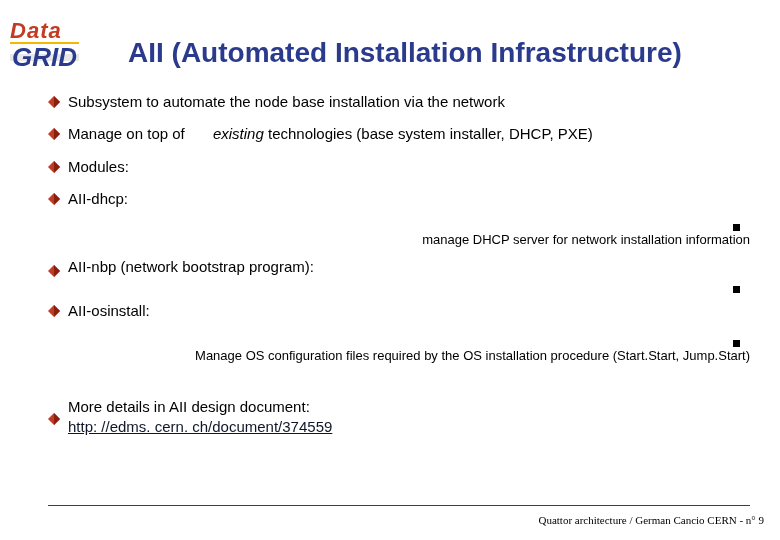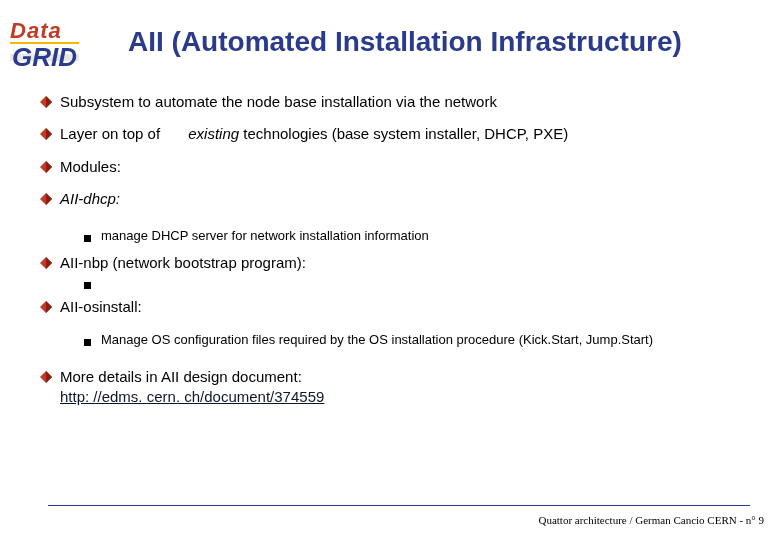--- a/index.html
+++ b/index.html
@@ -40,55 +40,56 @@
     font-weight: bold;
     font-style: italic;
     color: #2a3a8c;
     line-height: 0.9;
     background: linear-gradient(to bottom, #fff 0%, #fff 35%, #e8e8e8 35%, #e8e8e8 65%, #fff 65%);
     padding: 0 2px;
     text-align: right;
   }
   .title {
     position: absolute;
-    top: 26px;
+    top: 37px;
     left: 128px;
     font-size: 28px;
     font-weight: bold;
     color: #2a3a8c;
   }
   .content {
     position: absolute;
     top: 92px;
-    left: 40px;
+    left: 48px;
     right: 30px;
     font-size: 15px;
     line-height: 1.35;
   }
   .bullet-row {
     display: flex;
     align-items: flex-start;
     margin-bottom: 12px;
   }
   .diamond {
     flex: 0 0 auto;
     width: 12px;
     height: 12px;
     margin-top: 4px;
     margin-right: 8px;
   }
   .diamond svg { display: block; }
   .italic { font-style: italic; margin-left: 24px; }
   .sub-row {
     display: flex;
-    align-items: center;
+    align-items: flex-end;
     margin-left: 44px;
     margin-bottom: 8px;
     margin-top: 4px;
     font-size: 13px;
+    flex-direction: column;
   }
   .square {
     flex: 0 0 auto;
     width: 7px;
     height: 7px;
     background: #000;
     margin-top: 5px;
     margin-right: 10px;
   }
   .link {
@@ -138,49 +139,49 @@
   </div>
 
   <div class="bullet-row">
     <span class="diamond">
       <svg width="12" height="12">
           <polygon points="6,0 12,6 6,12 0,6" fill="#c23b22"></polygon>
           <polygon points="6,0 12,6 6,12" fill="#8a1f10"></polygon>
         </svg>
     </span>
     <span>
-      <span>Layer on top of </span><span class="italic">existing</span><span> technologies (base system installer, DHCP, PXE)</span>
+      <span>Manage on top of </span><span class="italic">existing</span><span> technologies (base system installer, DHCP, PXE)</span>
     </span>
   </div>
 
   <div class="bullet-row">
     <span class="diamond">
       <svg width="12" height="12">
           <polygon points="6,0 12,6 6,12 0,6" fill="#c23b22"></polygon>
           <polygon points="6,0 12,6 6,12" fill="#8a1f10"></polygon>
         </svg>
     </span>
     <span>Modules:</span>
   </div>
 
-  <div class="bullet-row" style="margin-bottom:18px;font-style:italic;">
+  <div class="bullet-row" style="margin-bottom:10px;">
     <span class="diamond">
       <svg width="12" height="12">
           <polygon points="6,0 12,6 6,12 0,6" fill="#c23b22"></polygon>
           <polygon points="6,0 12,6 6,12" fill="#8a1f10"></polygon>
         </svg>
     </span>
     <span>AII-dhcp:</span>
   </div>
   <div class="sub-row">
     <span class="square"></span>
     <span>manage DHCP server for network installation information</span>
   </div>
 
-  <div class="bullet-row" style="margin-bottom:2px;">
+  <div class="bullet-row" style="margin-bottom:2px;align-items:flex-end;">
     <span class="diamond">
       <svg width="12" height="12">
           <polygon points="6,0 12,6 6,12 0,6" fill="#c23b22"></polygon>
           <polygon points="6,0 12,6 6,12" fill="#8a1f10"></polygon>
         </svg>
     </span>
     <span>AII-nbp (network bootstrap program):</span>
   </div>
   <div class="sub-row">
     <span class="square"></span>
@@ -190,24 +191,24 @@
     <span class="diamond">
       <svg width="12" height="12">
           <polygon points="6,0 12,6 6,12 0,6" fill="#c23b22"></polygon>
           <polygon points="6,0 12,6 6,12" fill="#8a1f10"></polygon>
         </svg>
     </span>
     <span>AII-osinstall:</span>
   </div>
   <div class="sub-row">
     <span class="square"></span>
-    <span>Manage OS configuration files required by the OS installation procedure (Kick.Start, Jump.Start)</span>
-  </div>
-
-  <div class="bullet-row" style="margin-top:18px;">
+    <span>Manage OS configuration files required by the OS installation procedure (Start.Start, Jump.Start)</span>
+  </div>
+
+  <div class="bullet-row" style="margin-top:32px;align-items:center;">
     <span class="diamond">
       <svg width="12" height="12">
           <polygon points="6,0 12,6 6,12 0,6" fill="#c23b22"></polygon>
           <polygon points="6,0 12,6 6,12" fill="#8a1f10"></polygon>
         </svg>
     </span>
     <span>
       <span>More details in AII design document:</span><br>
       <a class="link">http: //edms. cern. ch/document/374559</a>
     </span>

